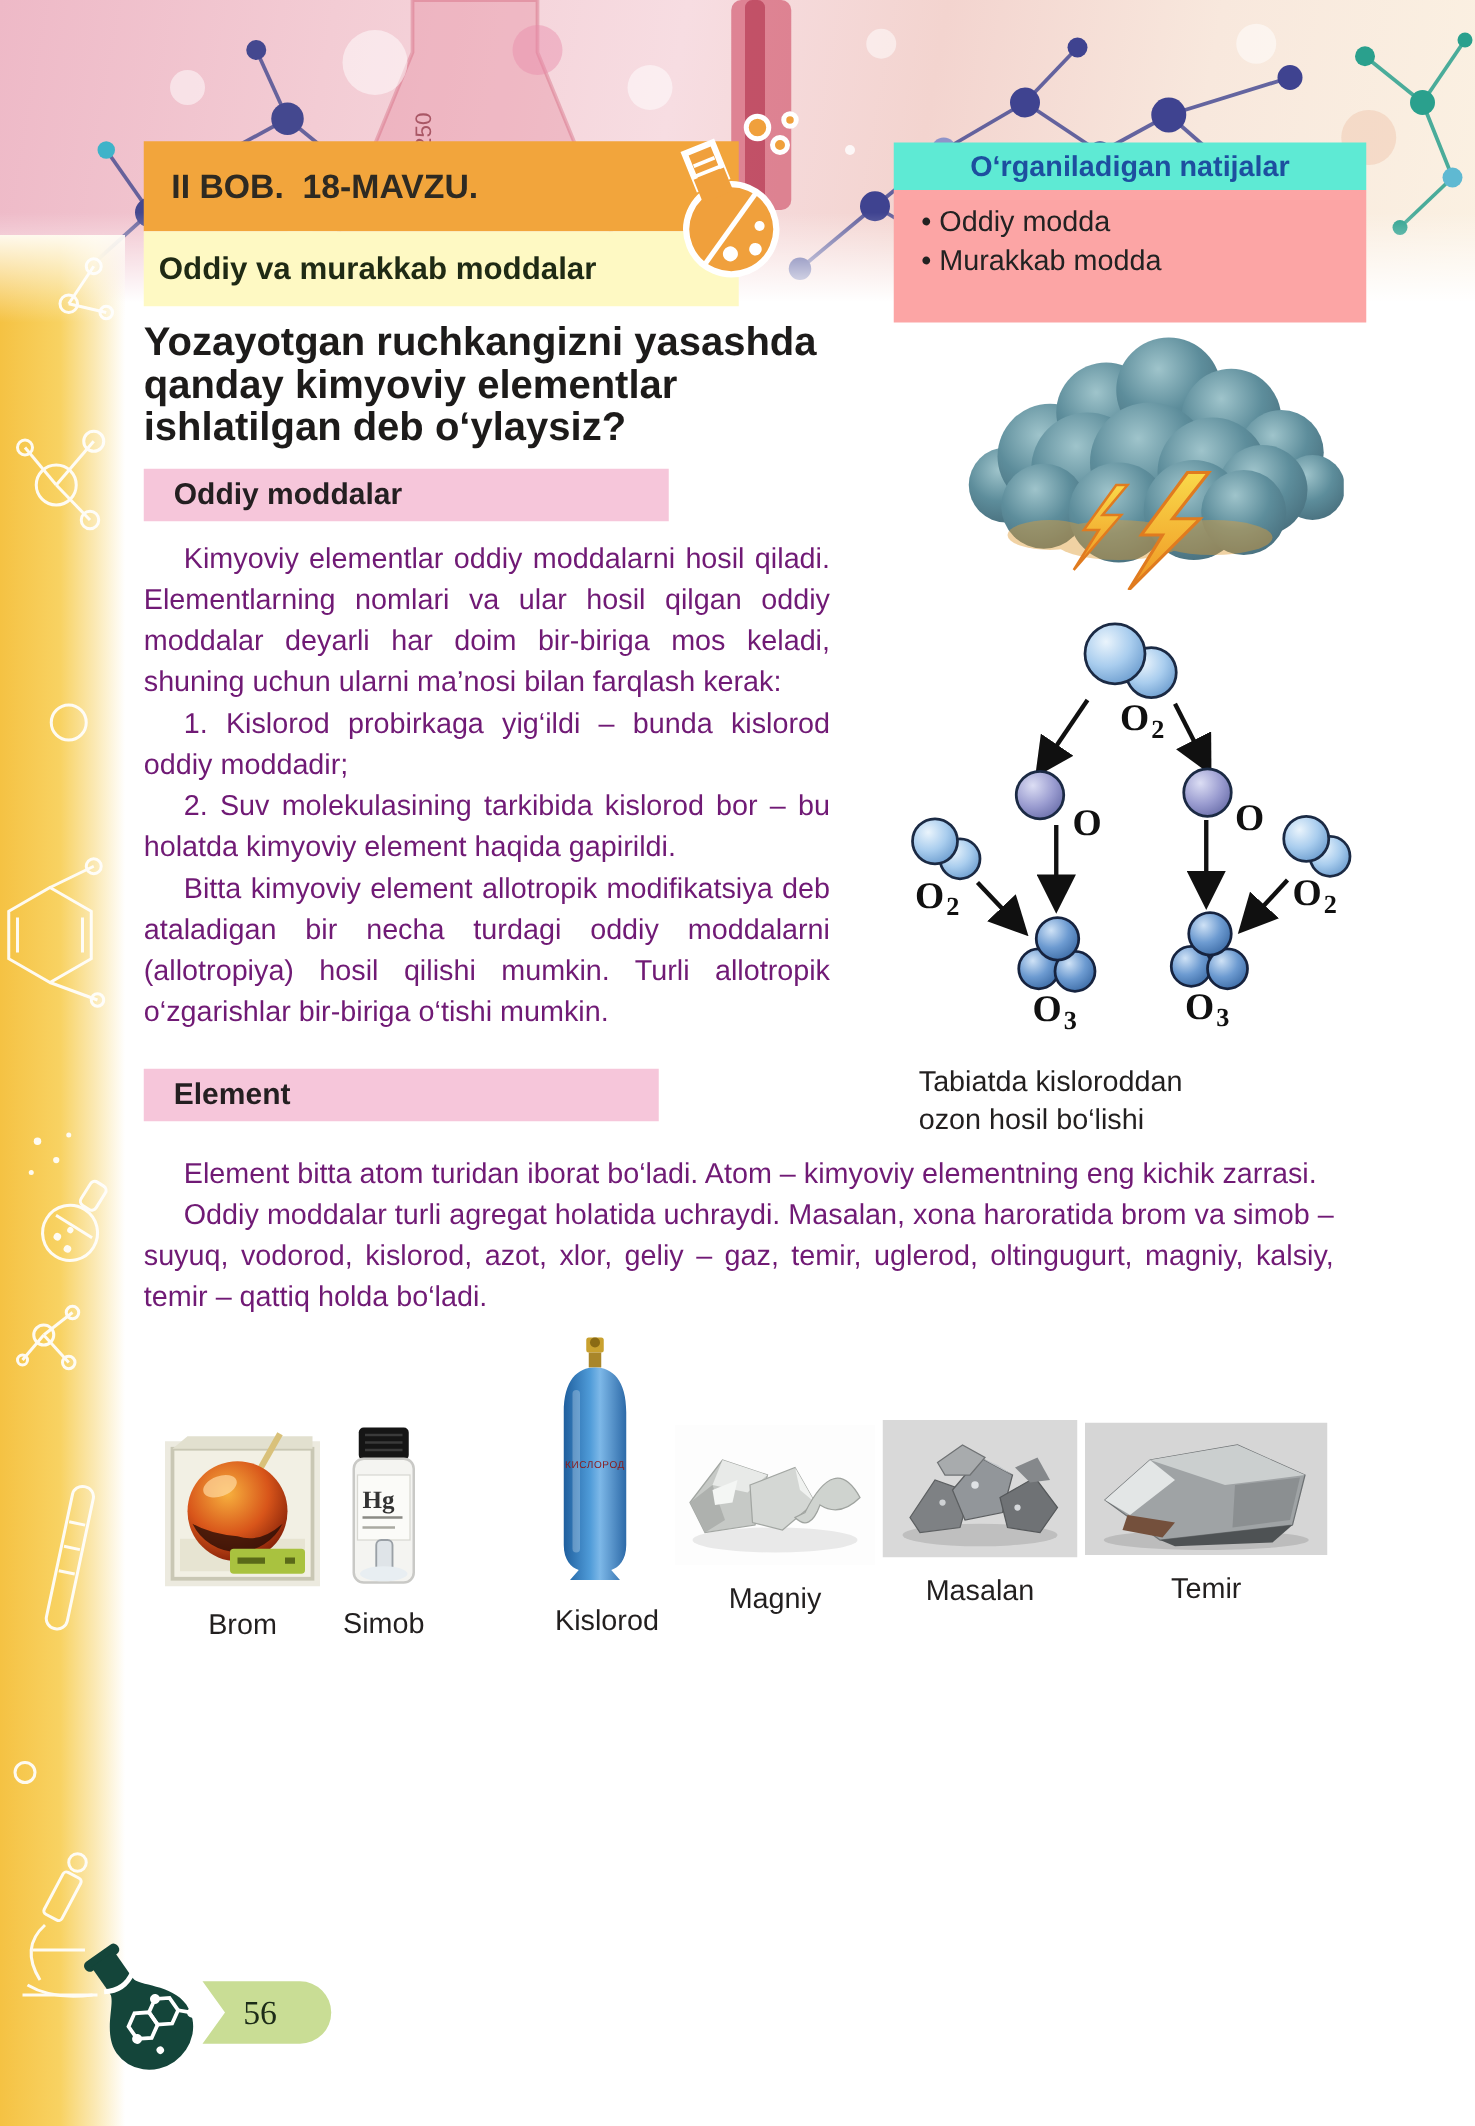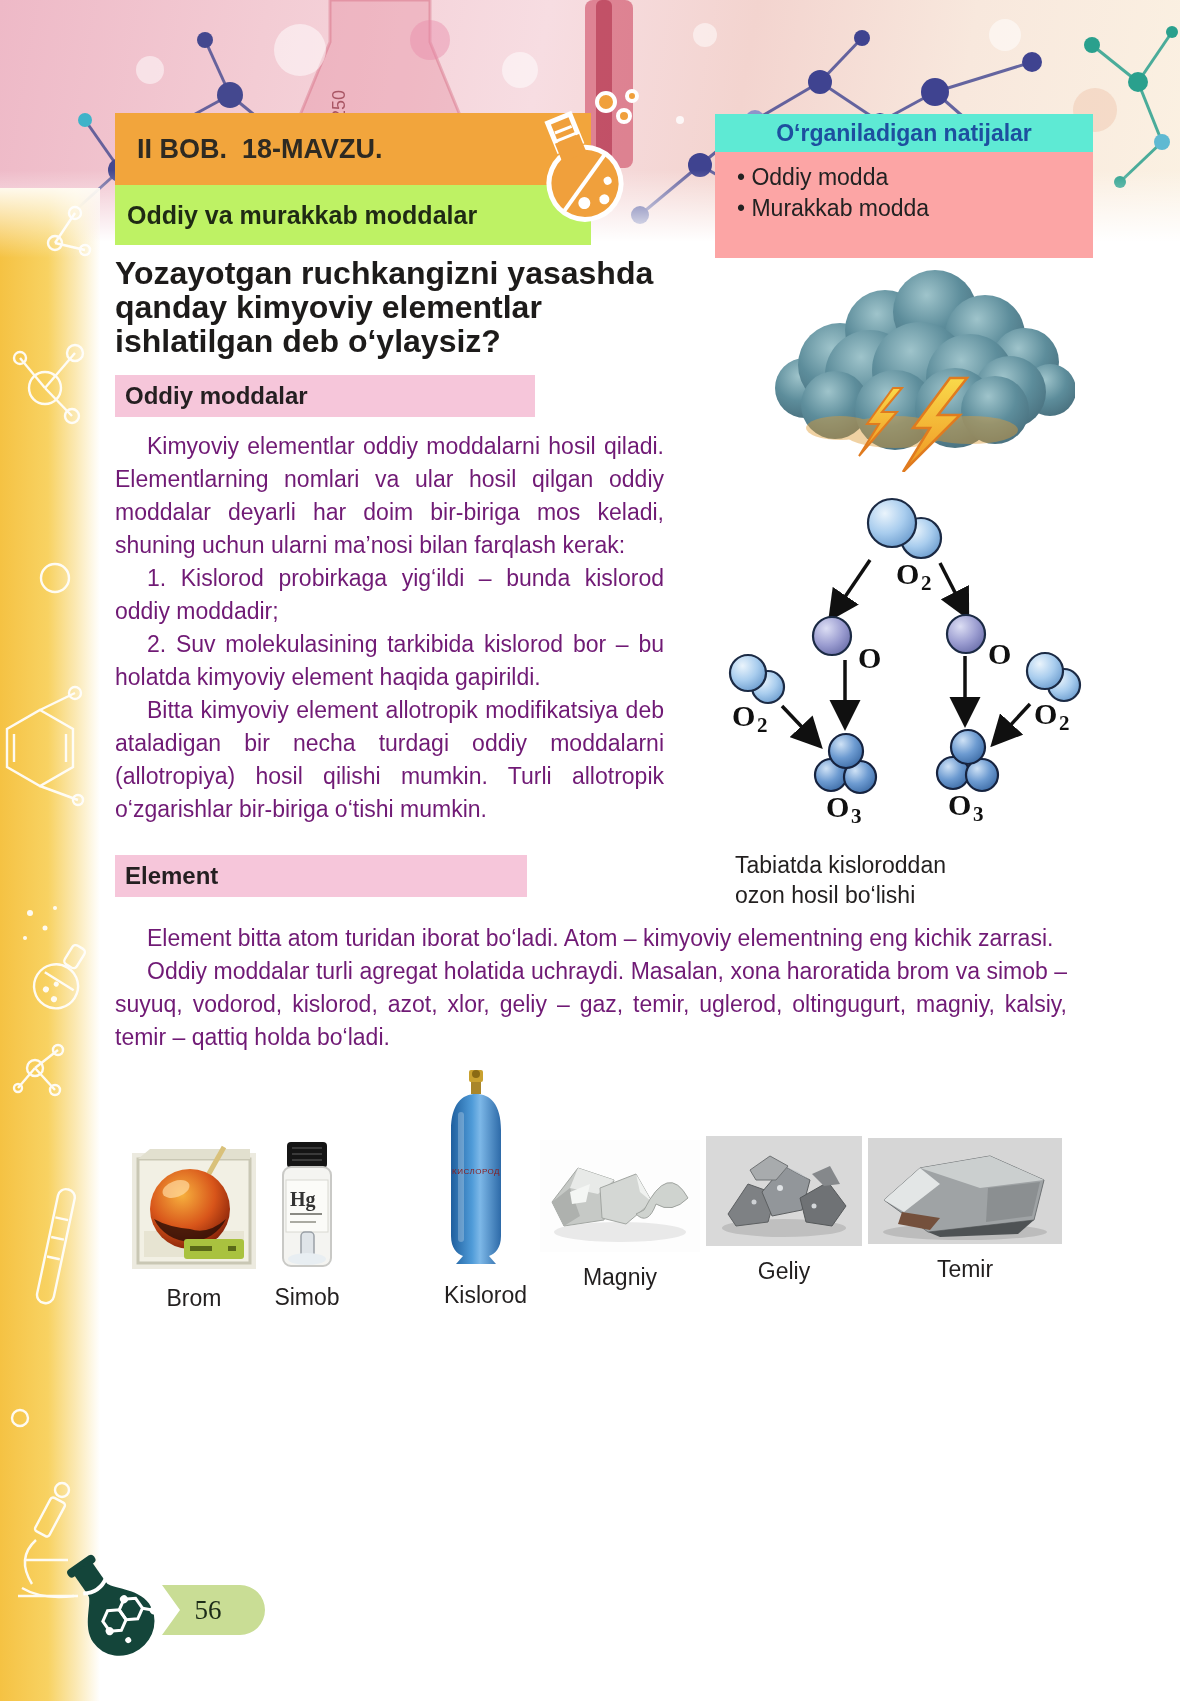--- a/index.html
+++ b/index.html
@@ -27,41 +27,41 @@
     background:linear-gradient(180deg,rgba(255,252,246,.95) 0%,rgba(255,252,246,0) 100%);
   }
   
   .box-orange{
     position:absolute;left:115px;top:113px;width:476px;height:72px;
     background:#f2a53c;display:flex;align-items:center;padding-left:22px;box-sizing:border-box;text-align:right;
   }
   .box-orange span{font-size:27px;font-weight:bold;color:#2e2a22;white-space:pre;}
   .box-green{
     position:absolute;left:115px;top:185px;width:476px;height:60px;
-    background:#bef264;display:flex;align-items:center;padding-left:12px;box-sizing:border-box;
+    background:#fef9c3;display:flex;align-items:center;padding-left:12px;box-sizing:border-box;
   }
   .box-green span{font-size:25px;font-weight:bold;color:#1f2a14;}
   .flask-badge{position:absolute;left:520px;top:84px;width:150px;height:150px;}
   .panel-blue{position:absolute;left:715px;top:114px;width:378px;height:144px;}
   .panel-blue .pb-head{
     height:38px;background:#5eead4;display:flex;align-items:center;justify-content:center;
     font-size:23px;font-weight:bold;color:#1d4f9f;
   }
   .panel-blue .pb-body{
     height:106px;background:#fca5a5;padding:10px 0 0 22px;box-sizing:border-box;
   }
   .panel-blue .pb-body div{font-size:23px;color:#222;line-height:31px;}
   
   .question{
     position:absolute;left:115px;top:256px;width:552px;
     font-size:32px;font-weight:bold;line-height:34px;color:#1d1b1a;
   }
   .pink-head{
     position:absolute;background:#f6c6da;height:42px;display:flex;align-items:center;
-    padding-left:10px;box-sizing:border-box;font-size:24px;font-weight:bold;color:#241f21;
+    padding-left:24px;box-sizing:border-box;font-size:24px;font-weight:bold;color:#241f21;
   }
   #head-simple{left:115px;top:375px;width:420px;}
   #head-element{left:115px;top:855px;width:412px;}
   .col-text{position:absolute;left:115px;top:430px;width:549px;}
   .col-text p, .wide-text p{
     margin:0;font-size:23px;line-height:33px;text-align:justify;text-indent:32px;color:#701a75;
   }
   .wide-text{position:absolute;left:115px;top:922px;width:952px;}
   .fig-caption{
     position:absolute;left:735px;top:850px;width:350px;text-align:left;
@@ -498,21 +498,21 @@
       <polygon points="22,78 42,48 70,58 62,86 30,90" fill="#7e8184" stroke="#5c5f61" stroke-width="1"></polygon>
       <polygon points="56,56 78,30 104,44 96,74 66,80" fill="#92969a" stroke="#5c5f61" stroke-width="1"></polygon>
       <polygon points="78,30 104,44 92,36" fill="#c2c6ca"></polygon>
       <polygon points="94,62 122,46 140,70 126,90 100,86" fill="#6f7275" stroke="#55585a" stroke-width="1"></polygon>
       <polygon points="44,34 64,20 82,30 70,44 50,44" fill="#a8abad" stroke="#6f7274" stroke-width="1"></polygon>
       <polygon points="106,38 124,30 134,48 118,50" fill="#85888b"></polygon>
       <circle cx="74" cy="52" r="3" fill="#dfe2e5"></circle>
       <circle cx="108" cy="70" r="2.5" fill="#d4d7da"></circle>
       <circle cx="48" cy="66" r="2.5" fill="#cfd2d5"></circle>
     </svg>
-    <div class="flabel">Geliy</div>
+    <div class="flabel">Masalan</div>
   </div>
 
   <div class="fig" id="fig-temir">
     <svg width="194" height="106" viewBox="0 0 194 106">
       <rect x="0" y="0" width="194" height="106" fill="#d6d6d6"></rect>
       <ellipse cx="97" cy="94" rx="82" ry="8" fill="#bcbcbc"></ellipse>
       <polygon points="16,62 52,30 122,18 176,42 166,82 60,94" fill="#9fa3a5" stroke="#6e7274" stroke-width="1"></polygon>
       <polygon points="52,30 122,18 176,42 112,50" fill="#cbcfcf"></polygon>
       <polygon points="16,62 52,30 72,46 36,74" fill="#e3e6e6"></polygon>
       <polygon points="60,94 166,82 150,96 72,99" fill="#4e5254"></polygon>

